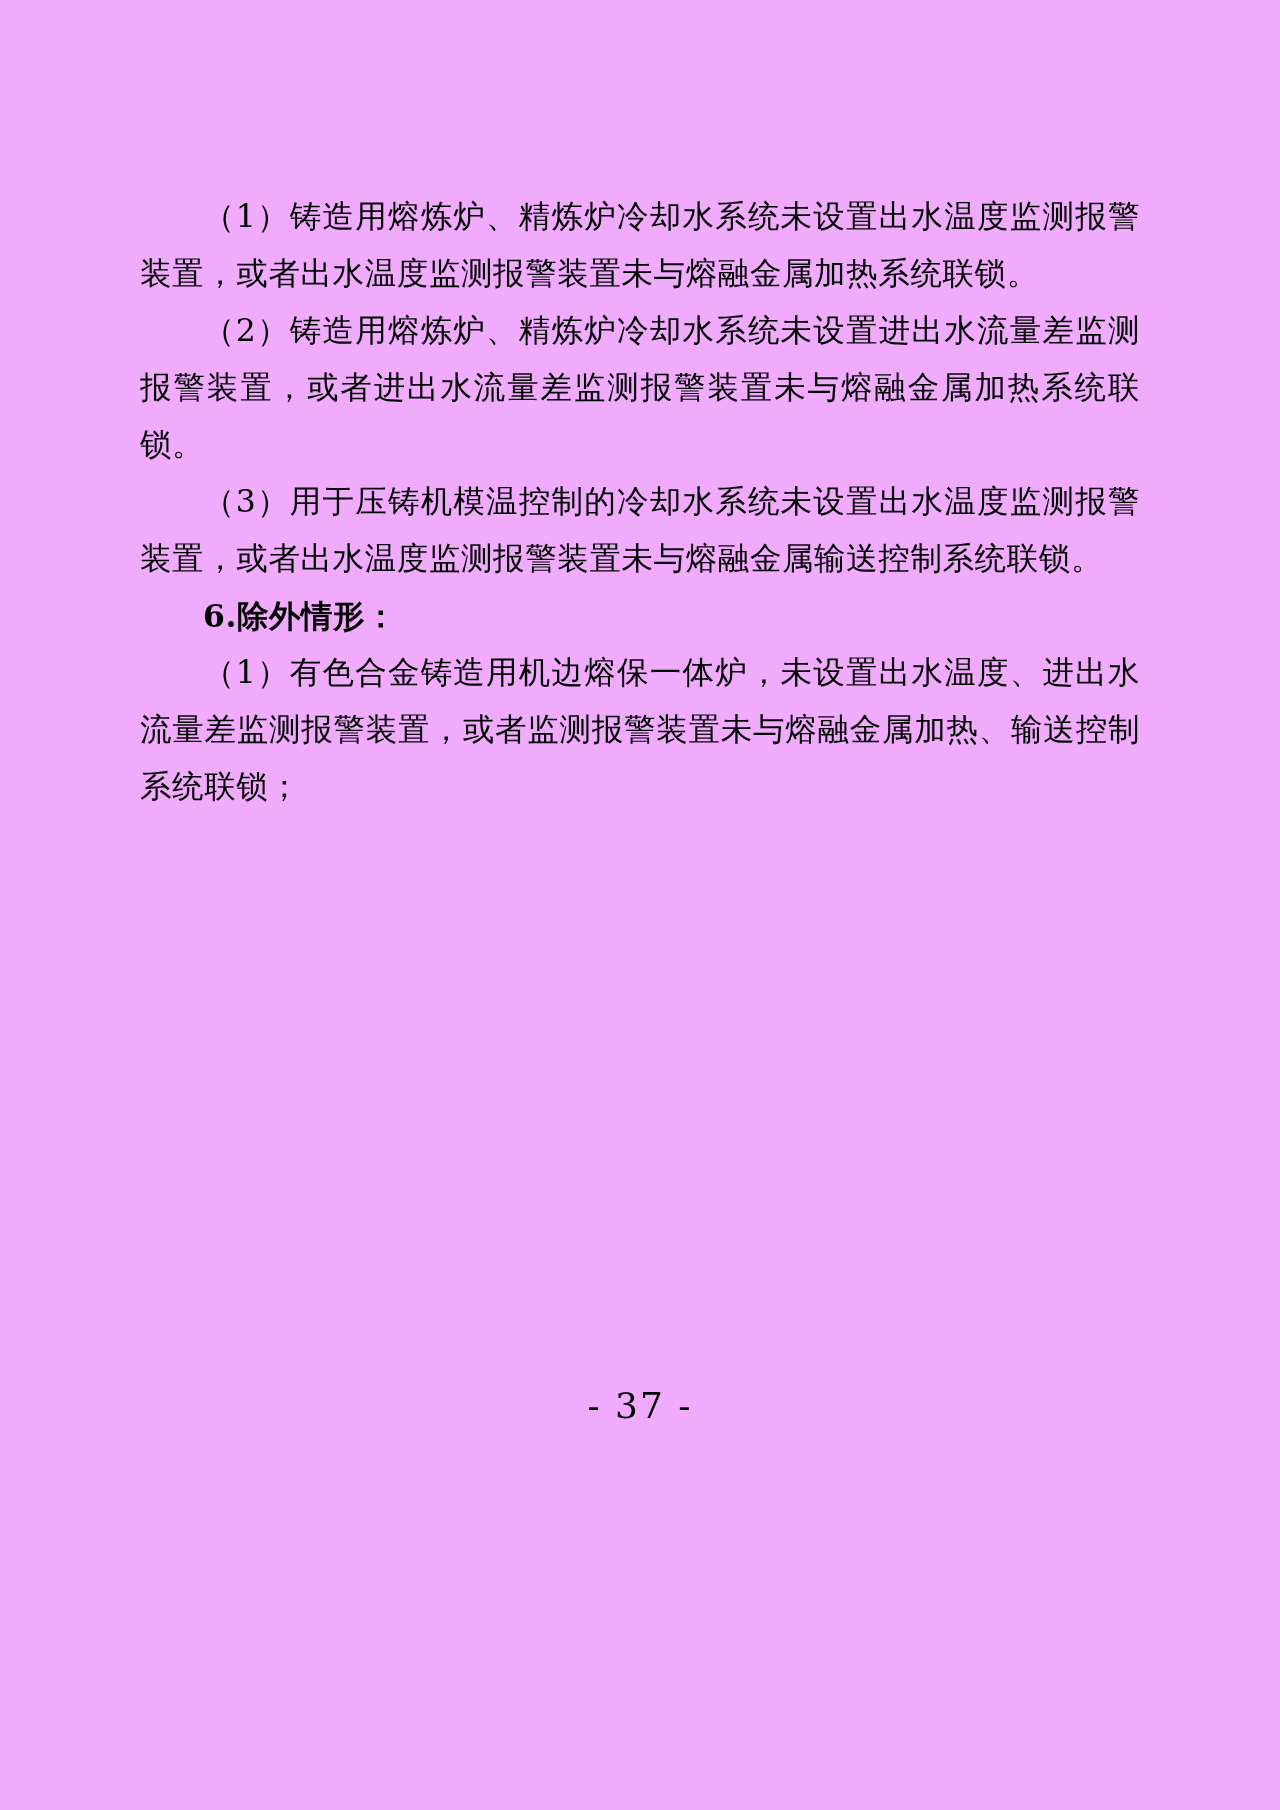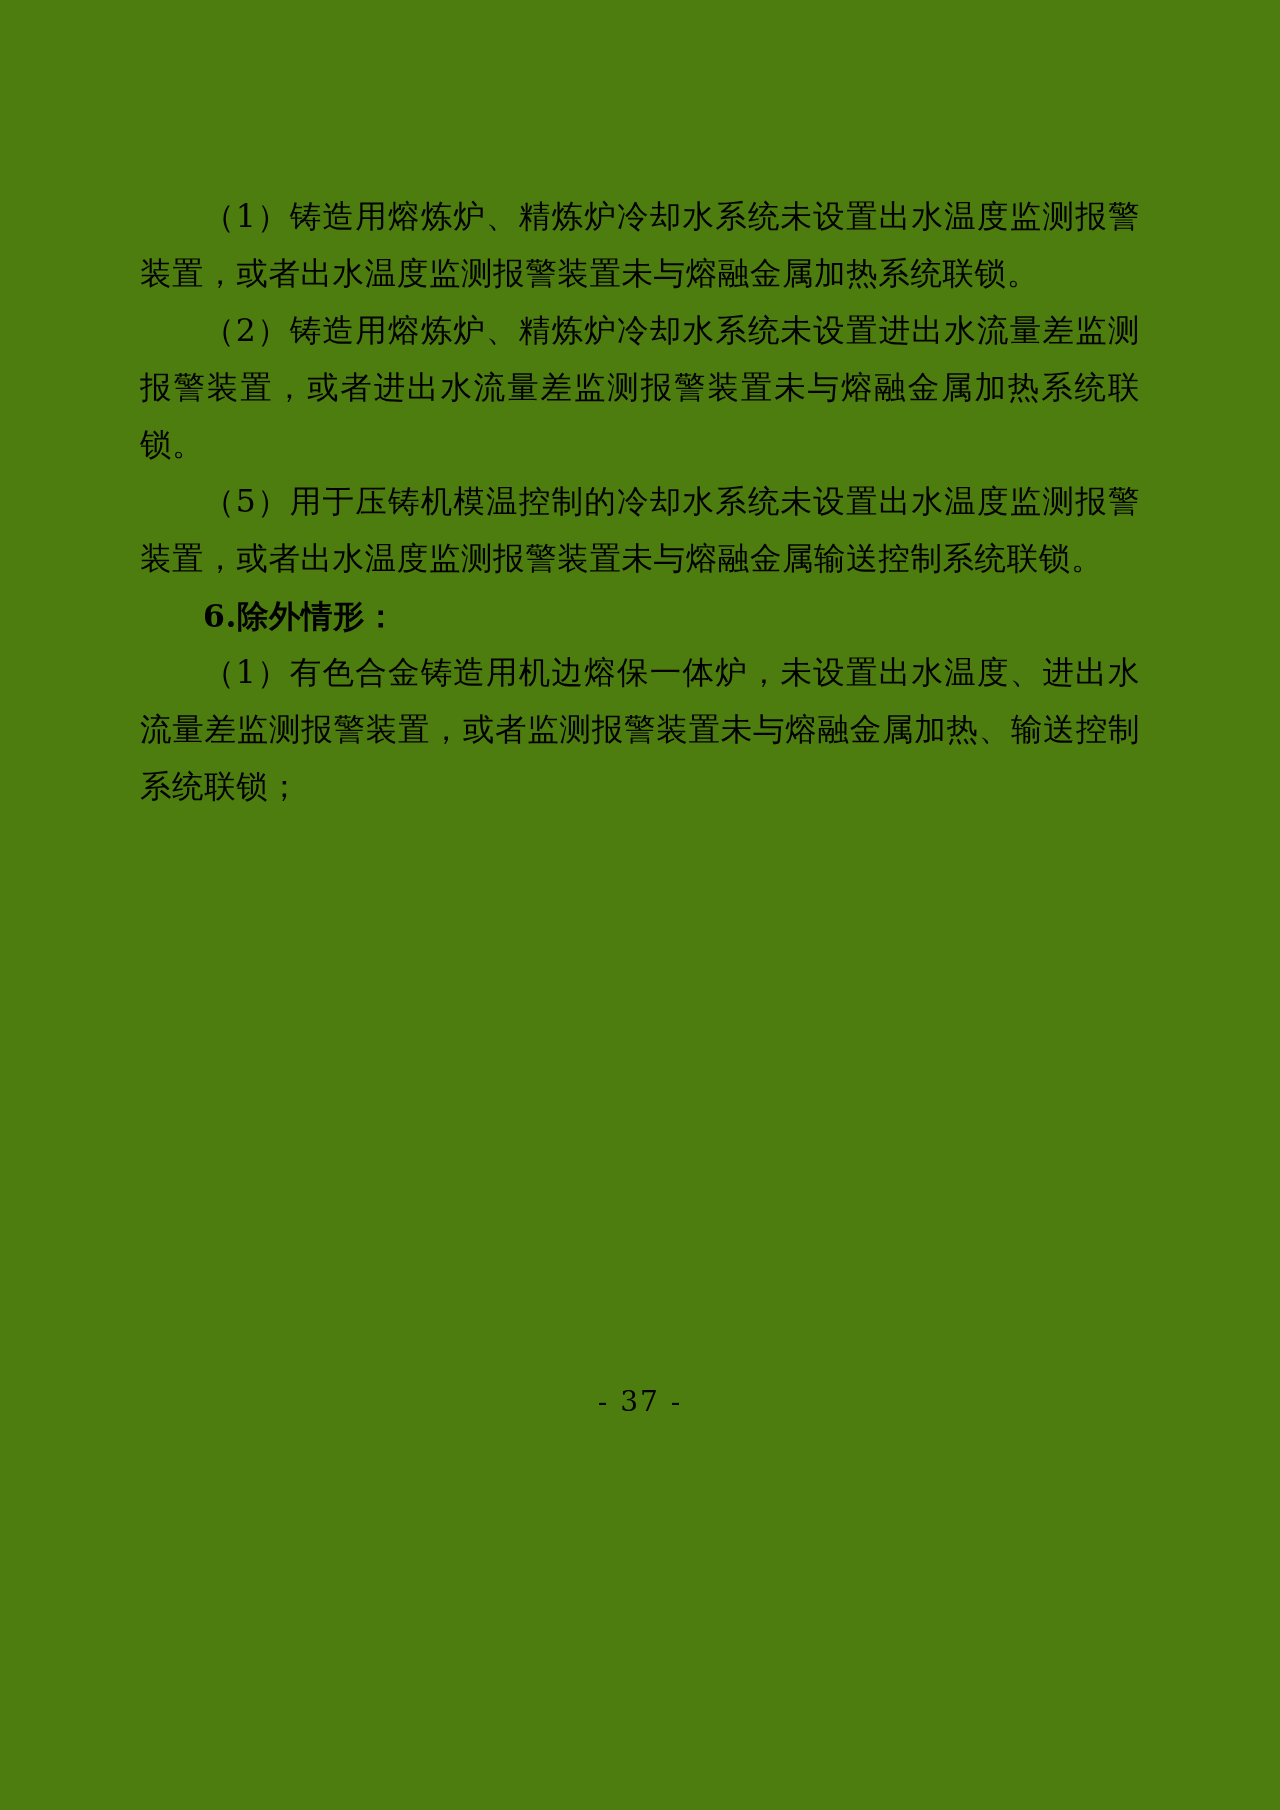--- a/index.html
+++ b/index.html
@@ -4,21 +4,21 @@
 <style>
   html, body {
     margin: 0;
     padding: 0;
     background: #ffffff;
   }
   .page {
     position: relative;
     width: 1280px;
     height: 1810px;
-    background: #4d7c0f;
+    background: #f0abfc;
     margin: 0 auto;
     overflow: hidden;
     font-family: "DejaVu Serif", "Liberation Serif", serif;
     color: #000000;
   }
   .content {
     position: absolute;
     left: 140px;
     top: 188px;
     width: 1000px;
@@ -37,33 +37,33 @@
     font-weight: bold;
     text-indent: 63px;
     letter-spacing: 0.5px;
   }
   .footer {
     position: absolute;
     left: 0;
     top: 1385px;
     width: 1280px;
     text-align: center;
-    font-size: 28px;
+    font-size: 36px;
     font-family: "DejaVu Serif", "Liberation Serif", serif;
     letter-spacing: 2px;
   }
 </style>
 </head>
 <body>
 
 <div class="page">
 
   <div class="content">
     <p class="para">（1）铸造用熔炼炉、精炼炉冷却水系统未设置出水温度监测报警装置，或者出水温度监测报警装置未与熔融金属加热系统联锁。</p>
     <p class="para">（2）铸造用熔炼炉、精炼炉冷却水系统未设置进出水流量差监测报警装置，或者进出水流量差监测报警装置未与熔融金属加热系统联锁。</p>
-    <p class="para">（5）用于压铸机模温控制的冷却水系统未设置出水温度监测报警装置，或者出水温度监测报警装置未与熔融金属输送控制系统联锁。</p>
+    <p class="para">（3）用于压铸机模温控制的冷却水系统未设置出水温度监测报警装置，或者出水温度监测报警装置未与熔融金属输送控制系统联锁。</p>
     <p class="para heading">6.除外情形：</p>
     <p class="para">（1）有色合金铸造用机边熔保一体炉，未设置出水温度、进出水流量差监测报警装置，或者监测报警装置未与熔融金属加热、输送控制系统联锁；</p>
   </div>
 
   <div class="footer">- 37 -</div>
 
 </div>
 
 </body></html>

